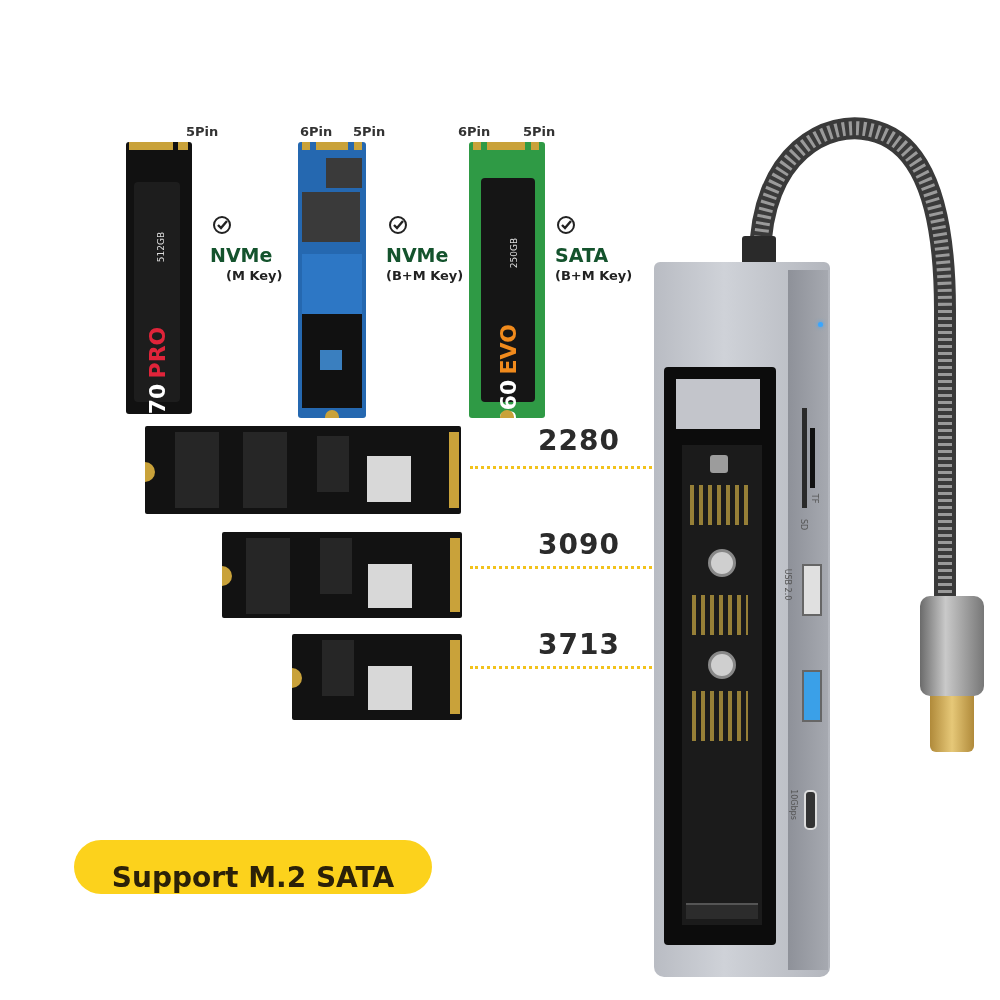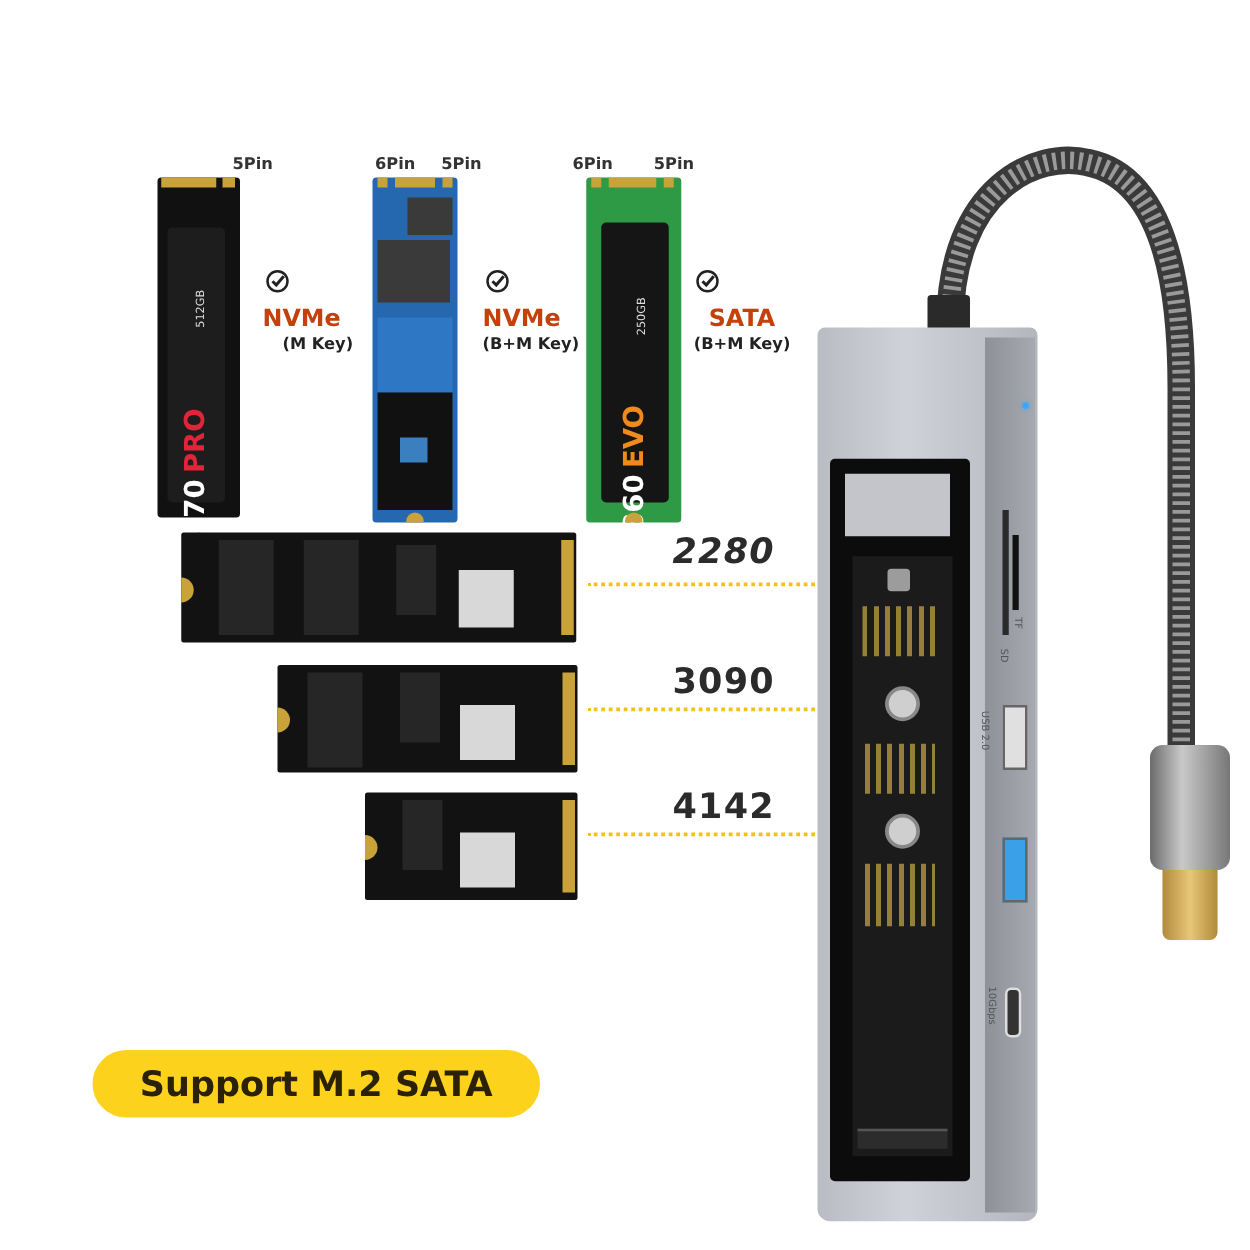--- a/index.html
+++ b/index.html
@@ -1,20 +1,20 @@
 <!DOCTYPE html>
 <html><head>
 <meta charset="utf-8">
 <style>
   html, body { margin:0; padding:0; background:#ffffff; }
   body { width:1000px; height:1000px; position:relative; overflow:hidden; font-family:"DejaVu Sans", sans-serif; color:#2a2a2a; }
   .abs { position:absolute; }
   .pin { font-size:13px; font-weight:bold; color:#333; }
   .check { width:20px; height:20px; }
-  .type-title { font-size:19px; font-weight:bold; color:#c2410c; line-height:22px; }
+  .type-title { font-size:19px; font-weight:bold; color:#14532d; line-height:22px; }
   .type-sub { font-size:13px; font-weight:bold; color:#222; line-height:16px; }
   .len { font-size:28px; font-weight:bold; color:#2b2b2b; letter-spacing:1px; }
   .dots { border-top:3px dotted #f2c21b; height:0; }
   .badge { background:#fcd21c; border-radius:30px; display:flex; align-items:center; justify-content:center; font-weight:bold; font-size:28px; color:#2b2108; }
   .ssd-card { border-radius:3px; }
 </style>
 </head>
 <body>
 
 <div class="abs" style="left:120px;top:120px;width:200px;height:300px;">
@@ -75,55 +75,55 @@
         <span style="font-size:22px;font-weight:bold;color:#f08a1c;">EVO</span>
       </div>
       <div class="abs" style="left:18px;top:70px;transform:rotate(-90deg);color:#ddd;font-size:9px;">250GB</div>
     </div>
     <div class="abs" style="left:31px;top:268px;width:14px;height:8px;border-radius:8px 8px 0 0;background:#c9a23a;"></div>
   </div>
   <svg class="abs check" style="left:101px;top:95px;" viewBox="0 0 20 20">
       <circle cx="10" cy="10" r="8" fill="none" stroke="#222" stroke-width="2"></circle>
       <path d="M6 10 l3 3 l6 -7" fill="none" stroke="#222" stroke-width="2.4"></path>
     </svg>
-  <div class="abs type-title" style="left:112px;top:124px;">SATA</div>
+  <div class="abs type-title" style="left:100px;top:124px;">SATA</div>
   <div class="abs type-sub" style="left:100px;top:148px;">(B+M Key)</div>
 </div>
 
 <div class="abs" style="left:145px;top:426px;width:316px;height:88px;background:#121212;border-radius:2px;">
   <div class="abs" style="left:0;top:36px;width:10px;height:20px;border-radius:0 10px 10px 0;background:#c9a23a;"></div>
   <div class="abs" style="left:30px;top:6px;width:44px;height:76px;background:#262626;"></div>
   <div class="abs" style="left:98px;top:6px;width:44px;height:76px;background:#262626;"></div>
   <div class="abs" style="left:172px;top:10px;width:32px;height:56px;background:#262626;"></div>
   <div class="abs" style="left:222px;top:30px;width:44px;height:46px;background:#d8d8d8;"></div>
   <div class="abs" style="left:304px;top:6px;width:10px;height:76px;background:#c9a23a;"></div>
 </div>
 <div class="abs dots" style="left:470px;top:466px;width:248px;"></div>
-<div class="abs len" style="left:538px;top:424px;font-style:italic;">2280</div>
+<div class="abs len" style="left:538px;top:424px;">2280</div>
 
 <div class="abs" style="left:222px;top:532px;width:240px;height:86px;background:#121212;border-radius:2px;">
   <div class="abs" style="left:0;top:34px;width:10px;height:20px;border-radius:0 10px 10px 0;background:#c9a23a;"></div>
   <div class="abs" style="left:24px;top:6px;width:44px;height:76px;background:#262626;"></div>
   <div class="abs" style="left:98px;top:6px;width:32px;height:56px;background:#262626;"></div>
   <div class="abs" style="left:146px;top:32px;width:44px;height:44px;background:#d8d8d8;"></div>
   <div class="abs" style="left:228px;top:6px;width:10px;height:74px;background:#c9a23a;"></div>
 </div>
 <div class="abs dots" style="left:470px;top:566px;width:248px;"></div>
 <div class="abs len" style="left:538px;top:528px;">3090</div>
 
 <div class="abs" style="left:292px;top:634px;width:170px;height:86px;background:#121212;border-radius:2px;">
   <div class="abs" style="left:0;top:34px;width:10px;height:20px;border-radius:0 10px 10px 0;background:#c9a23a;"></div>
   <div class="abs" style="left:30px;top:6px;width:32px;height:56px;background:#262626;"></div>
   <div class="abs" style="left:76px;top:32px;width:44px;height:44px;background:#d8d8d8;"></div>
   <div class="abs" style="left:158px;top:6px;width:10px;height:74px;background:#c9a23a;"></div>
 </div>
 <div class="abs dots" style="left:470px;top:666px;width:248px;"></div>
-<div class="abs len" style="left:538px;top:628px;">4142</div>
+<div class="abs len" style="left:538px;top:628px;">3713</div>
 
-<div class="abs badge" style="left:74px;top:840px;width:358px;height:54px;">
+<div class="abs badge" style="left:74px;top:840px;width:358px;height:54px;align-items:flex-end;">
   <span>Support M.2 SATA</span>
 </div>
 
 <svg class="abs" style="left:720px;top:110px;" width="260" height="580" viewBox="0 0 260 580">
   <path d="M40 150 C 40 40, 110 10, 150 20 C 200 30, 225 90, 225 200 L 225 520" fill="none" stroke="#3a3a3a" stroke-width="22" stroke-linecap="round"></path>
   <path d="M40 150 C 40 40, 110 10, 150 20 C 200 30, 225 90, 225 200 L 225 520" fill="none" stroke="#9a9a9a" stroke-width="14" stroke-dasharray="3 4"></path>
 </svg>
 <div class="abs" style="left:742px;top:236px;width:34px;height:30px;background:#2a2a2a;border-radius:3px;"></div>
 
 <div class="abs" style="left:920px;top:596px;width:64px;height:160px;">

